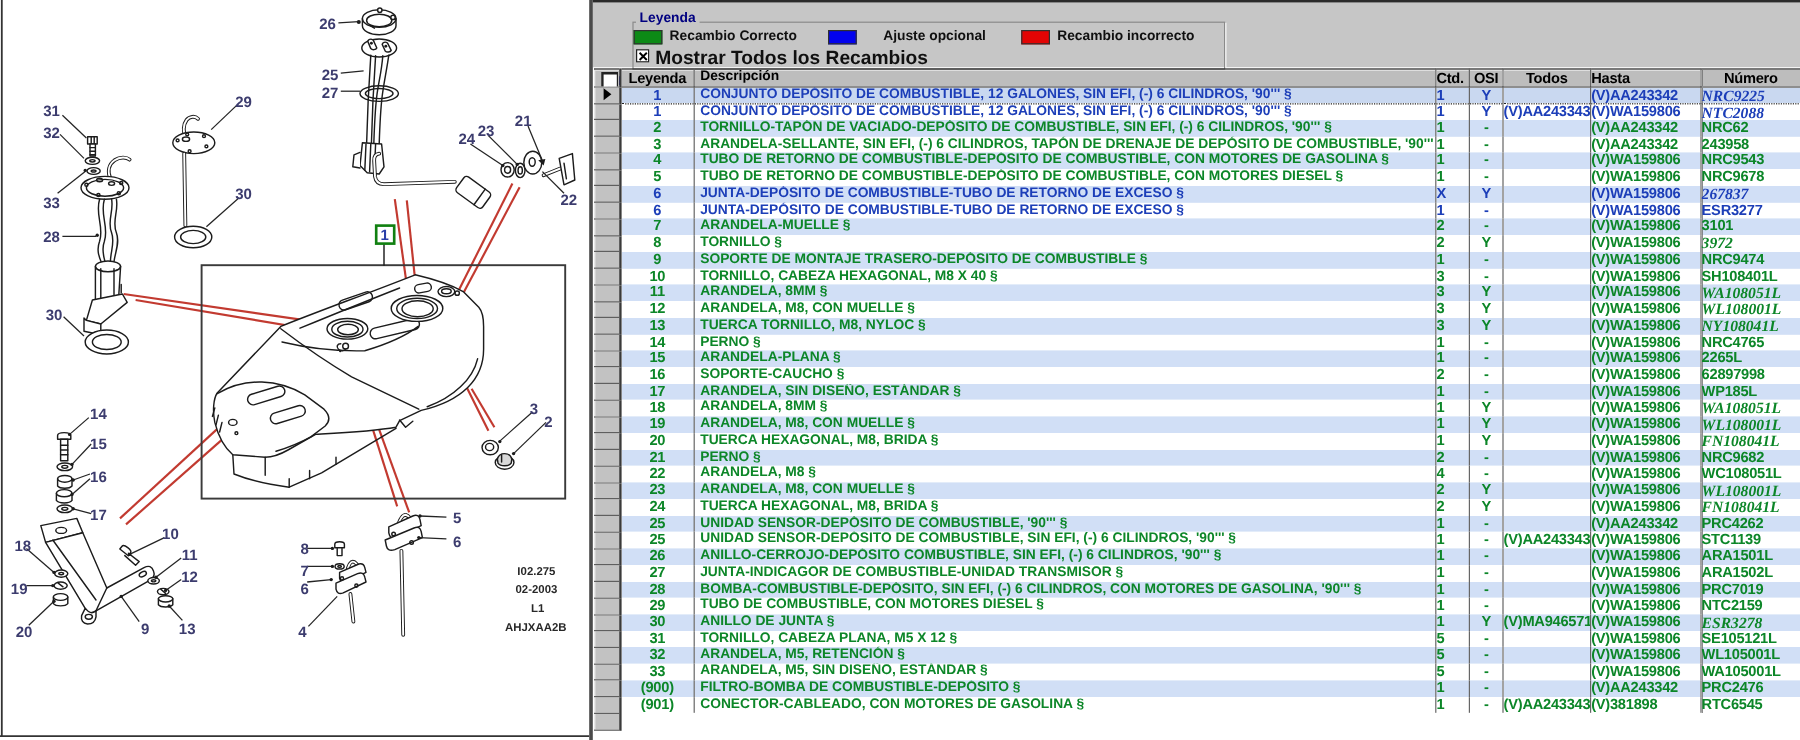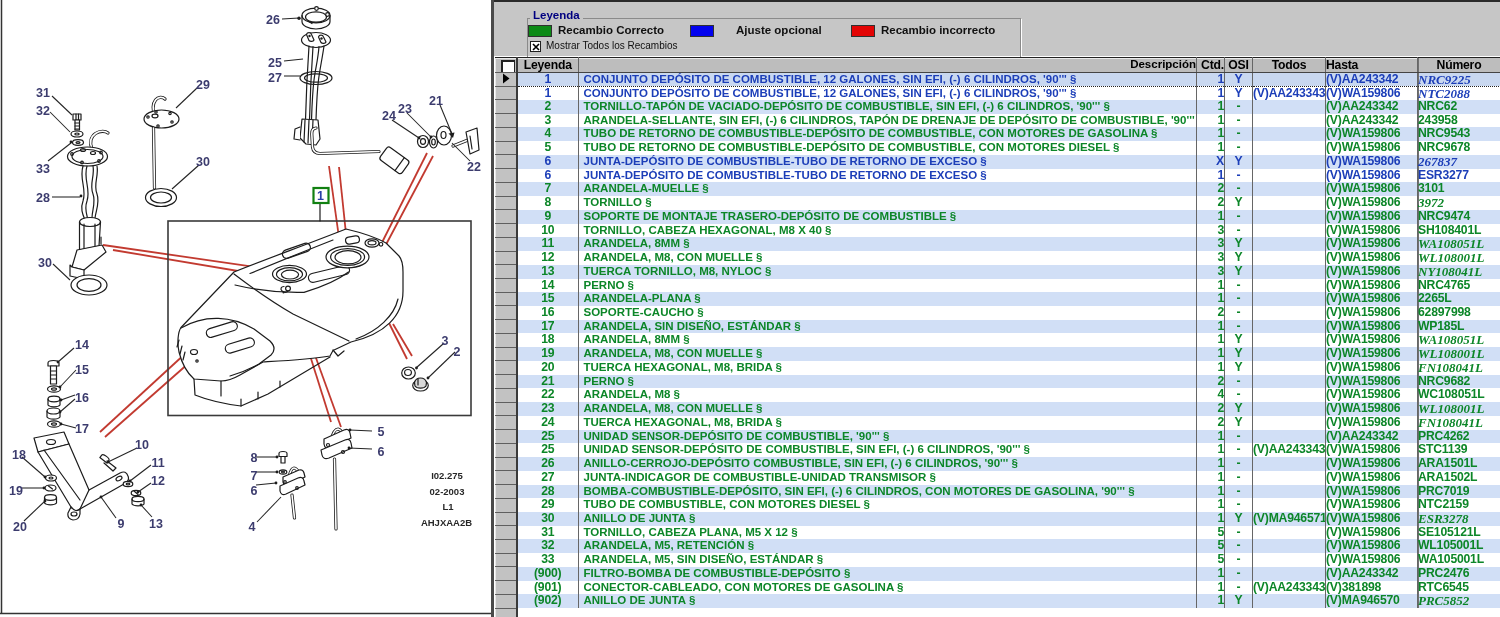--- a/index.html
+++ b/index.html
@@ -6,44 +6,44 @@
 #diagwrap{position:absolute;left:0;top:0;width:494px;height:617px;background:#fff;}
 #rpanel{position:absolute;left:494px;top:0;width:1006px;height:617px;background:#fff;}
 #rtop{position:absolute;left:0;top:0;width:1006px;height:56px;background:#c6c6c6;border-top:2px solid #2a2a2a;box-sizing:border-box;}
 #lgbox{position:absolute;left:33px;top:16px;width:492px;height:38px;border:1px solid #8a8a8a;box-shadow:1px 1px 0 #fff;}
 #lgttl{position:absolute;left:36px;top:7px;padding:0 3px;background:#c6c6c6;color:#000080;font-weight:bold;font-size:11.5px;}
 #n39{position:absolute;left:10px;top:27px;color:#2121cc;font-weight:bold;font-size:12.5px;margin-top:32px;}
 .sw{position:absolute;top:23px;width:24px;height:12px;border:1px solid #303030;box-sizing:border-box;}
 .lgl{position:absolute;top:22px;font-weight:bold;font-size:11.5px;color:#101010;}
 #cb{position:absolute;left:36px;top:39px;width:11px;height:11px;background:#fff;border:1px solid #202020;box-sizing:border-box;}
 #cb svg{position:absolute;left:0;top:0;}
-#cbl{position:absolute;left:52px;top:38px;font-weight:normal;font-size:10px;color:#101010;}
+#cbl{position:absolute;left:52px;top:38px;font-weight:bold;font-size:16px;color:#101010;}
 #grid{position:absolute;left:495px;top:57px;border-collapse:collapse;table-layout:fixed;width:1005px;
       font-size:11.5px;letter-spacing:0;font-weight:bold;}
 #grid td{padding:0;overflow:hidden;white-space:nowrap;vertical-align:top;font-size:12.2px;letter-spacing:-0.2px;}
 #grid td.c-desc{font-size:11.5px;letter-spacing:0;}
 .cc{height:12.70px;line-height:13.1px;margin-top:0;overflow:visible;}
 #grid tr{height:13.743px;}
 #grid tr.hdr{height:15px;}
 .hdr td{background:#bdbdbd;color:#000;border-right:1.5px solid #555;border-top:1px solid #222;border-bottom:1px solid #444;
         box-shadow:inset 0 1px 0 #e9e9e9;text-align:center;}
-.hdr td.c-desc{text-align:right;padding-left:4.5px;}
+.hdr td.c-desc{text-align:left;padding-left:4.5px;}
 .hdr td.sel{border-top:1px solid #222;}
 td.sel{background:#bfbfbf;border-top:1px solid #e8e8e8;border-left:1px solid #e8e8e8;
        border-bottom:1px solid #5f5f5f;border-right:2px solid #3a3a3a;text-align:center;}
 td.hsel{position:relative;}
 .hbox{position:absolute;left:5px;top:2px;width:11px;height:11px;background:#fff;border:1px solid #222;border-top-width:2px;border-left-width:2px;}
 tr.odd td{background:#d1dff6;}
 tr.even td{background:#fff;}
 tr.odd td.sel, tr.even td.sel, tr.tail td.sel{background:#c2c2c2;}
 tr.tail td{background:#fff;border:none;}
 tr.tail td.sel{border-top:1px solid #e8e8e8;border-left:1px solid #e8e8e8;border-bottom:1px solid #5f5f5f;border-right:2px solid #3a3a3a;}
 #grid td.c-ley{text-align:center;border-right:1.5px solid #666;}
 #grid td.c-desc{padding-left:4.5px;border-right:1.5px solid #666;}
-#grid td.c-ctd{text-align:right;border-right:1.5px solid #666;margin-left:35px;}
+#grid td.c-ctd{text-align:left;border-right:1.5px solid #666;margin-left:35px;}
 #grid td.c-osi{text-align:center;border-right:1.5px solid #666;}
 #grid td.c-desde{text-align:center;border-right:1.5px solid #666;}
 #grid td.c-hasta{text-align:left;border-right:1.5px solid #666;}
 #grid td.c-num{box-shadow:inset 4px 0 0 -3px #707070;}
 .n.it{font-family:"Liberation Serif",serif;font-style:italic;font-size:13px;letter-spacing:0;}
 tr.selrow td{border-top:1px dotted #222;border-bottom:1px dotted #222;background:#c9d8f0;}
 tr.selrow td.c-ley{border-left:1px dotted #222;}
 tr.selrow td.sel{border-top:1px solid #e8e8e8;border-left:1px solid #e8e8e8;border-bottom:1px solid #5f5f5f;border-right:2px solid #3a3a3a;}
 tr.selrow td.c-num{border-right:1px dotted #222;}
 #vline{position:absolute;left:491px;top:0;width:3px;height:617px;background:#4a4a4a;}
@@ -1368,46 +1368,20 @@
         <td class="c-desde">
           <div class="cc">(V)AA243343</div>
         </td>
         <td class="c-hasta">
           <div class="cc">(V)381898</div>
         </td>
         <td class="c-num">
           <div class="cc"><span class="n">RTC6545</span></div>
         </td>
       </tr>
-      <tr class="odd" style="color:#0c8628">
-        <td class="sel">
-          <div class="cc"></div>
-        </td>
-        <td class="c-ley">
-          <div class="cc">(902)</div>
-        </td>
-        <td class="c-desc">
-          <div class="cc">ANILLO DE JUNTA §</div>
-        </td>
-        <td class="c-ctd">
-          <div class="cc">1</div>
-        </td>
-        <td class="c-osi">
-          <div class="cc">Y</div>
-        </td>
-        <td class="c-desde">
-          <div class="cc"></div>
-        </td>
-        <td class="c-hasta">
-          <div class="cc">(V)MA946570</div>
-        </td>
-        <td class="c-num">
-          <div class="cc"><span class="n it">PRC5852</span></div>
-        </td>
-      </tr>
       <tr class="tail">
         <td class="sel"></td>
         <td></td>
         <td></td>
         <td></td>
         <td></td>
         <td></td>
         <td></td>
         <td></td>
       </tr>

